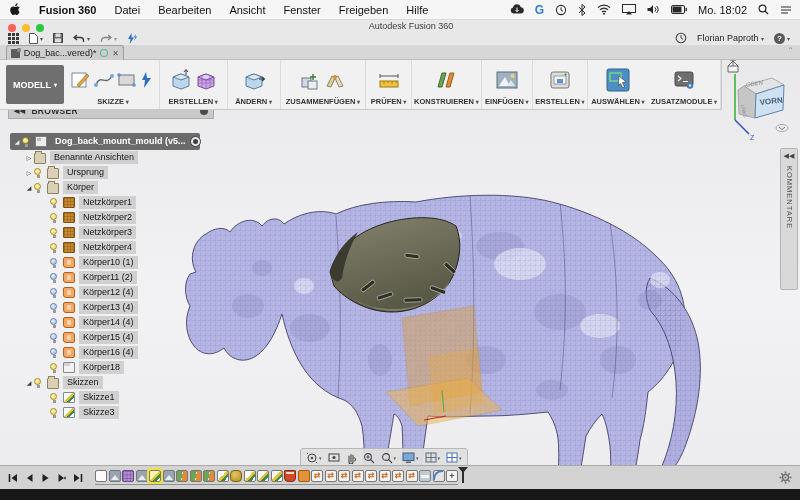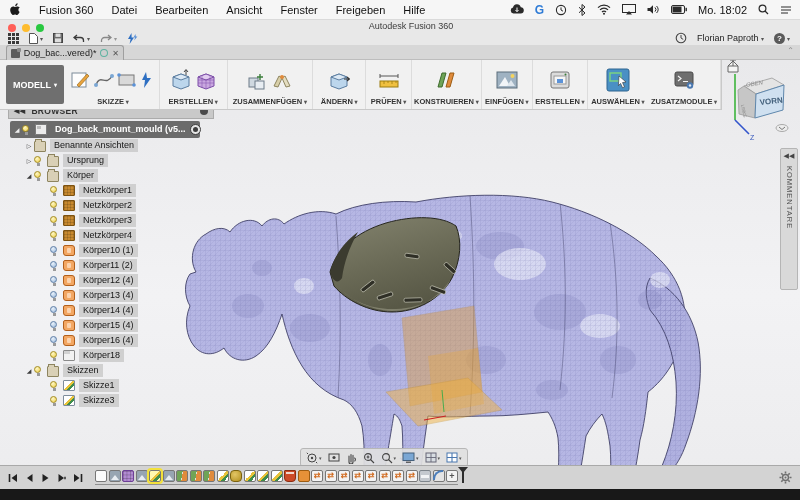--- a/index.html
+++ b/index.html
@@ -5,21 +5,21 @@
   html,body{margin:0;padding:0}
   body{width:800px;height:500px;position:relative;overflow:hidden;
        font-family:"Liberation Sans",sans-serif;background:#ededef;
        -webkit-user-select:none;user-select:none}
   
   .menubar{position:absolute;top:0;left:0;width:800px;height:20px;background:#f6f6f6;
            display:flex;align-items:center;font-size:11px;color:#111;z-index:40;
            border-bottom:1px solid #dadada;box-sizing:border-box;padding:0 8px}
   .menubar .apple{width:14px;margin:0 6px 0 2px}
   .menubar .mitem{padding:0 9px;white-space:nowrap}
-  .menubar .mitem.app{font-weight:normal}
+  .menubar .mitem.app{font-weight:bold}
   .menubar .spacer{flex:1}
   .statusicons{display:flex;align-items:center;gap:11px;color:#222}
   .statusicons svg{display:block}
   .timetext{font-size:11px;color:#111;white-space:nowrap}
   .ghub{color:#2e7bd6;font-weight:bold;font-size:12px}
   
   .titlebar{position:absolute;top:20px;left:0;width:800px;height:12px;background:#e8e8e8;z-index:39}
   .lights{position:absolute;left:8px;top:24px;display:flex;gap:6px;z-index:41}
   .light{width:8px;height:8px;border-radius:50%}
   .winttl{position:absolute;top:21px;left:11px;width:800px;text-align:center;font-size:9px;color:#3c3c3c;z-index:40}
@@ -64,21 +64,21 @@
   .comments{position:absolute;right:2px;top:148px;width:16px;height:140px;background:#d9d9d9;
             border:1px solid #b5b5b5;border-radius:2px;z-index:25;display:flex;flex-direction:column;align-items:center}
   .comments .pin{font-size:7px;color:#444;margin:3px 0 6px 0}
   .comments .vtext{writing-mode:vertical-rl;font-size:7.5px;letter-spacing:1px;color:#555}
   
   .browser{position:absolute;left:8px;top:103px;width:206px;z-index:20;font-size:9px}
   .bheader{height:16px;background:#c9c9c9;border:1px solid #ababab;display:flex;align-items:center;
            padding:0 5px;box-sizing:border-box;color:#333;font-weight:bold;font-size:8.5px;letter-spacing:.3px}
   .bheader .collapse{font-size:7px;margin-right:6px;color:#333}
   .bheader .eye{margin-left:auto;width:8px;height:8px;border-radius:50%;background:#4a4a4a}
-  .btree{padding-top:2px}
+  .btree{padding-top:14px}
   .brow{display:flex;align-items:center;height:15px}
   .brow[data-level="0"]{margin-left:2px;height:17px}
   .brow[data-level="1"]{margin-left:16px}
   .brow[data-level="2"]{margin-left:32px}
   .arrow{width:10px;font-size:7px;color:#3d3d3d;text-align:center;flex:none}
   .brow[data-expand="open"] .arrow::before{content:"◢";font-size:6px}
   .brow[data-expand="closed"] .arrow::before{content:"▷";font-size:6px}
   .bulb{width:9px;height:12px;margin-right:4px;position:relative;flex:none}
   .bulb::before{content:"";position:absolute;top:1px;left:0;width:7px;height:7px;border-radius:50%;box-sizing:border-box}
   .bulb::after{content:"";position:absolute;bottom:1px;left:2.5px;width:3px;height:2.5px;background:#9a9a9a}
@@ -424,50 +424,50 @@
       <span>
           <svg width="22" height="22" viewBox="0 0 22 22">
             <polygon points="3,8 11,5 19,8 19,17 11,20 3,17" fill="#c9a7e0" stroke="#7d4fa8"></polygon>
             <polygon points="3,8 11,5 19,8 11,11" fill="#e2cdf0" stroke="#7d4fa8"></polygon>
             <path d="M3,11 h16 M3,14 h16 M7,7 v12 M11,11 v9 M15,7 v12" stroke="#7d4fa8" stroke-width="0.5"></path>
           </svg>
         </span>
     </div>
     <span class="rlabel">ERSTELLEN</span>
   </div>
+  <div class="rgroup" style="width:58px">
+    <div class="ricons">
+      <span>
+          <svg width="22" height="22" viewBox="0 0 22 22">
+            <polygon points="3,8 11,5 19,8 19,17 11,20 3,17" fill="#bcd6ec" stroke="#5b7da0"></polygon>
+            <polygon points="3,8 11,5 19,8 11,11" fill="#dce9f5" stroke="#5b7da0"></polygon>
+            <path d="M16,10 h5 M19,8 l2.5,2 -2.5,2" stroke="#333" stroke-width="1.1" fill="none"></path>
+          </svg>
+        </span>
+    </div>
+    <span class="rlabel">ÄNDERN</span>
+  </div>
   <div class="rgroup" style="width:94px">
     <div class="ricons">
       <span>
           <svg width="22" height="22" viewBox="0 0 22 22">
             <rect x="3" y="9" width="9" height="9" fill="#cfd8e0" stroke="#6d7b88"></rect>
             <rect x="9" y="12" width="9" height="8" fill="#e8edf2" stroke="#6d7b88"></rect>
             <path d="M14,5 v6 M11,8 h6" stroke="#3a7d3a" stroke-width="1.4"></path>
           </svg>
         </span>
       <span>
           <svg width="22" height="20" viewBox="0 0 22 20">
             <path d="M3,16 L8,6 11,8 7,17z" fill="#d8cfa8" stroke="#8d845f"></path>
             <path d="M19,16 L14,6 11,8 15,17z" fill="#e4ddc0" stroke="#8d845f"></path>
             <circle cx="11" cy="7" r="2" fill="#e08b3c"></circle>
           </svg>
         </span>
     </div>
     <span class="rlabel">ZUSAMMENFÜGEN</span>
-  </div>
-  <div class="rgroup" style="width:58px">
-    <div class="ricons">
-      <span>
-          <svg width="22" height="22" viewBox="0 0 22 22">
-            <polygon points="3,8 11,5 19,8 19,17 11,20 3,17" fill="#bcd6ec" stroke="#5b7da0"></polygon>
-            <polygon points="3,8 11,5 19,8 11,11" fill="#dce9f5" stroke="#5b7da0"></polygon>
-            <path d="M16,10 h5 M19,8 l2.5,2 -2.5,2" stroke="#333" stroke-width="1.1" fill="none"></path>
-          </svg>
-        </span>
-    </div>
-    <span class="rlabel">ÄNDERN</span>
   </div>
   <div class="rgroup" style="width:50px">
     <div class="ricons">
       <span>
           <svg width="24" height="20" viewBox="0 0 24 20">
             <path d="M3,6 h18 M3,4 v4 M21,4 v4" stroke="#555" stroke-width="1" fill="none"></path>
             <rect x="3" y="11" width="18" height="6" fill="#f0c040" stroke="#9c7c10"></rect>
             <path d="M7,11 v3 M11,11 v2 M15,11 v3 M19,11 v2" stroke="#9c7c10" stroke-width="0.8"></path>
           </svg>
         </span>

